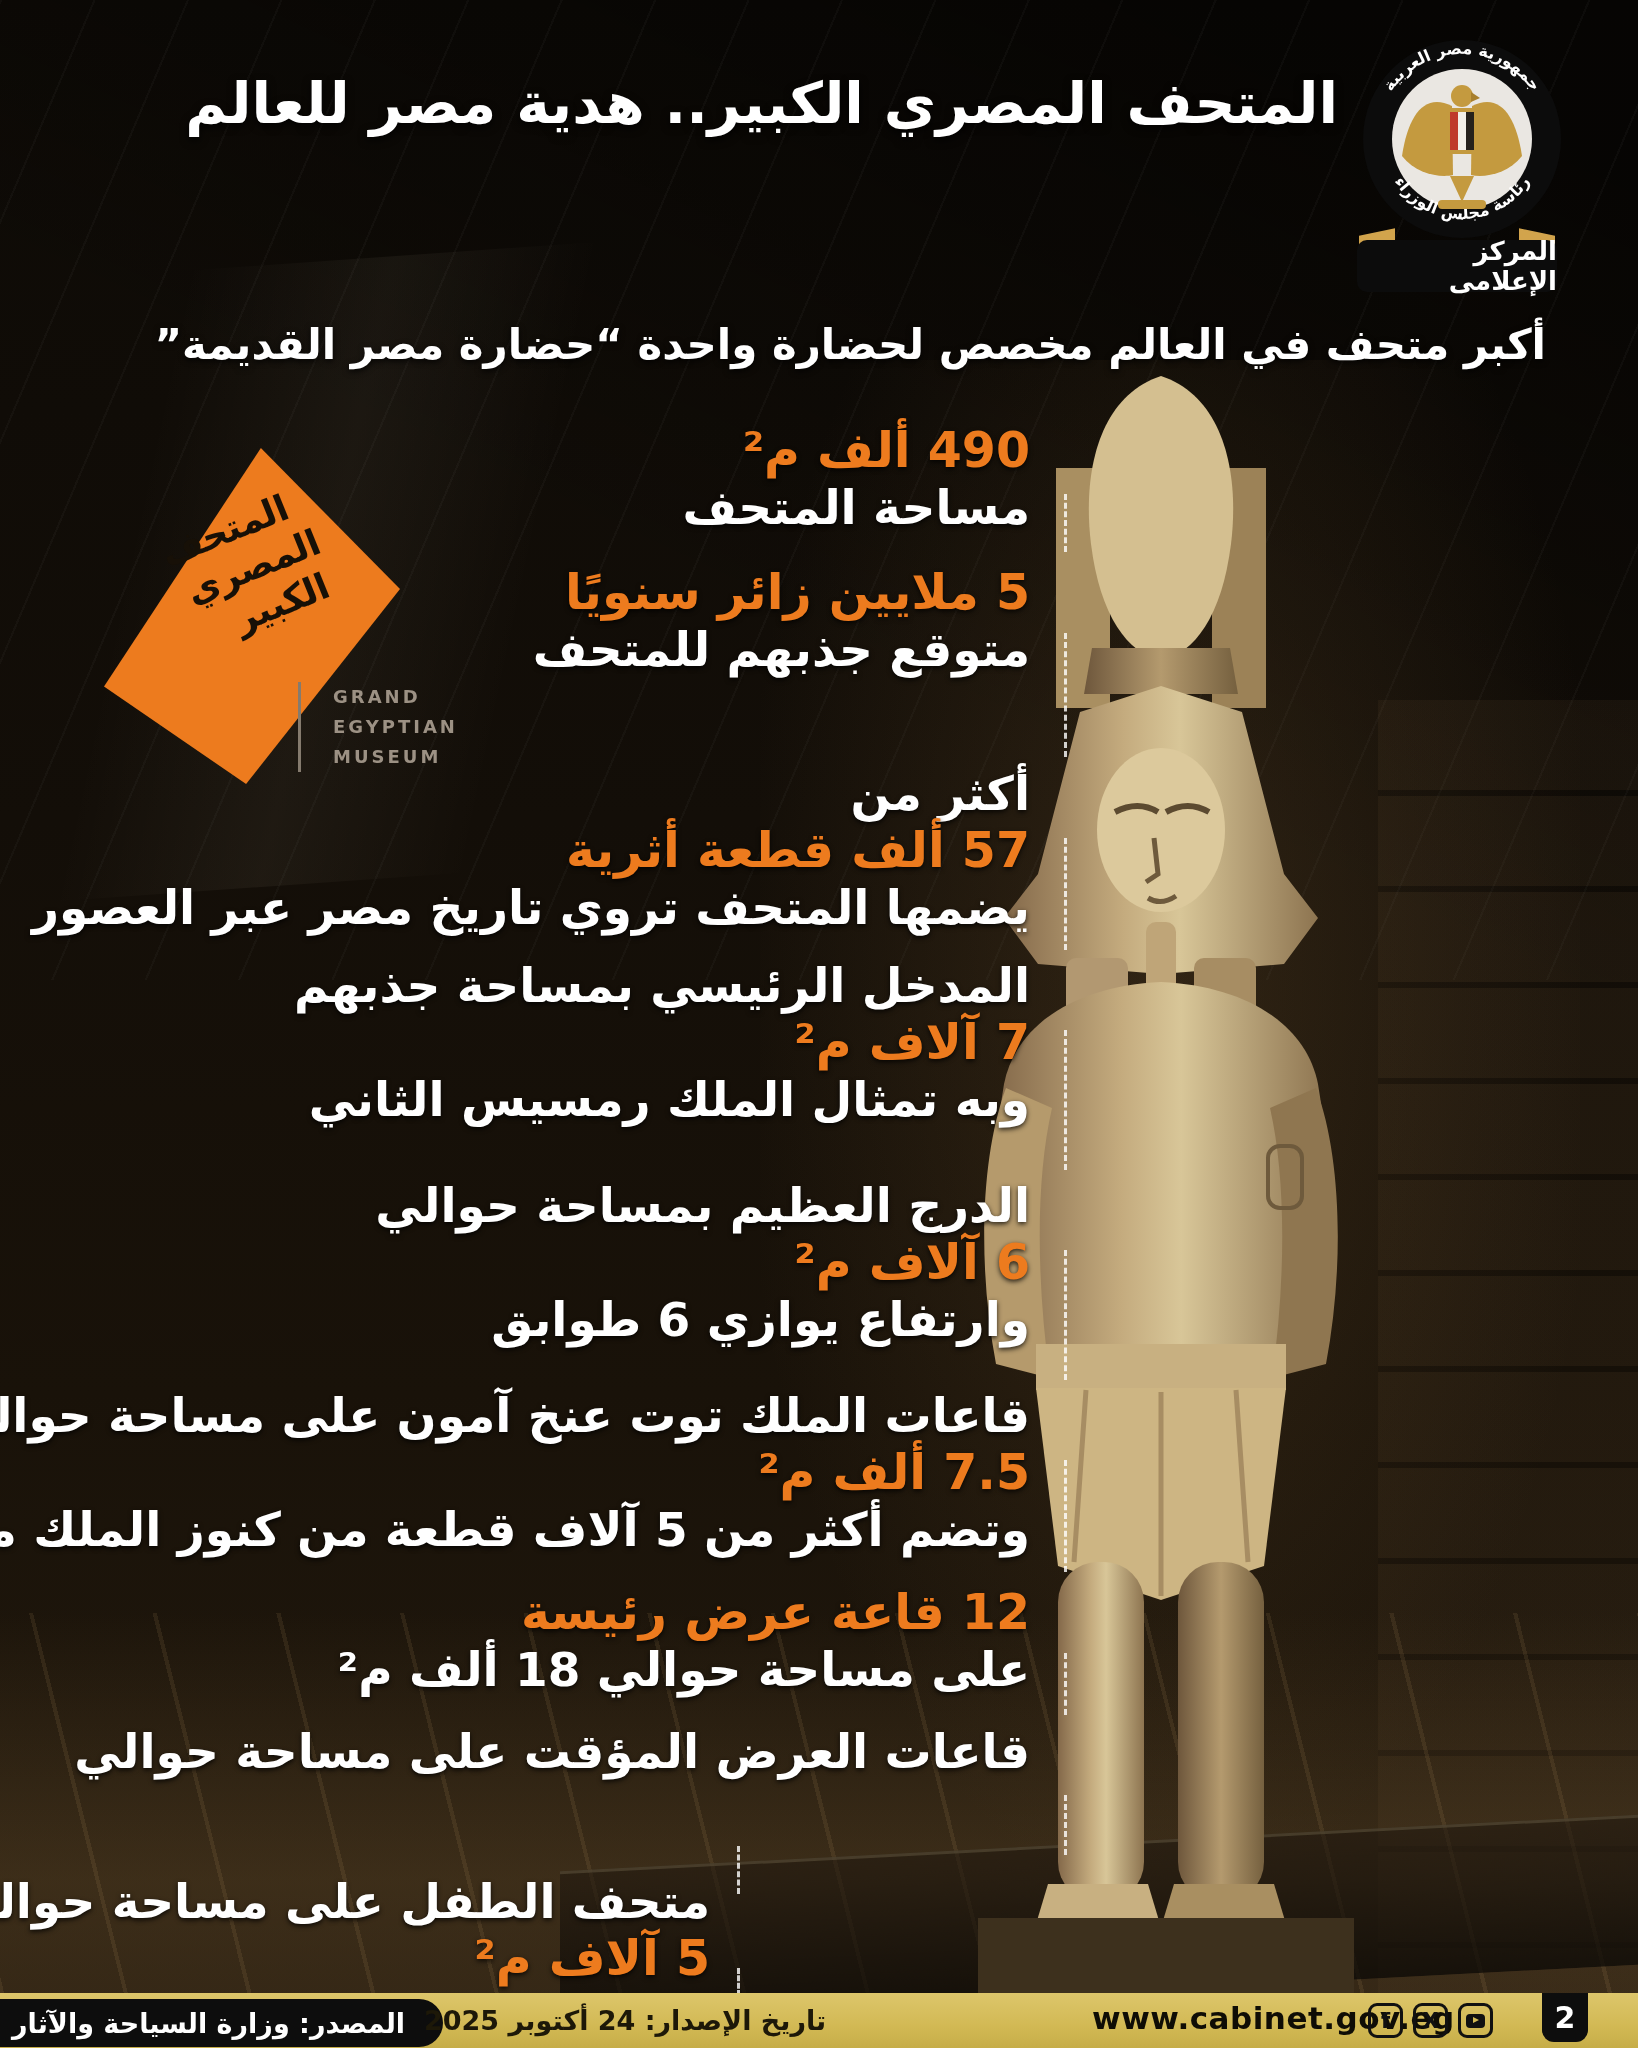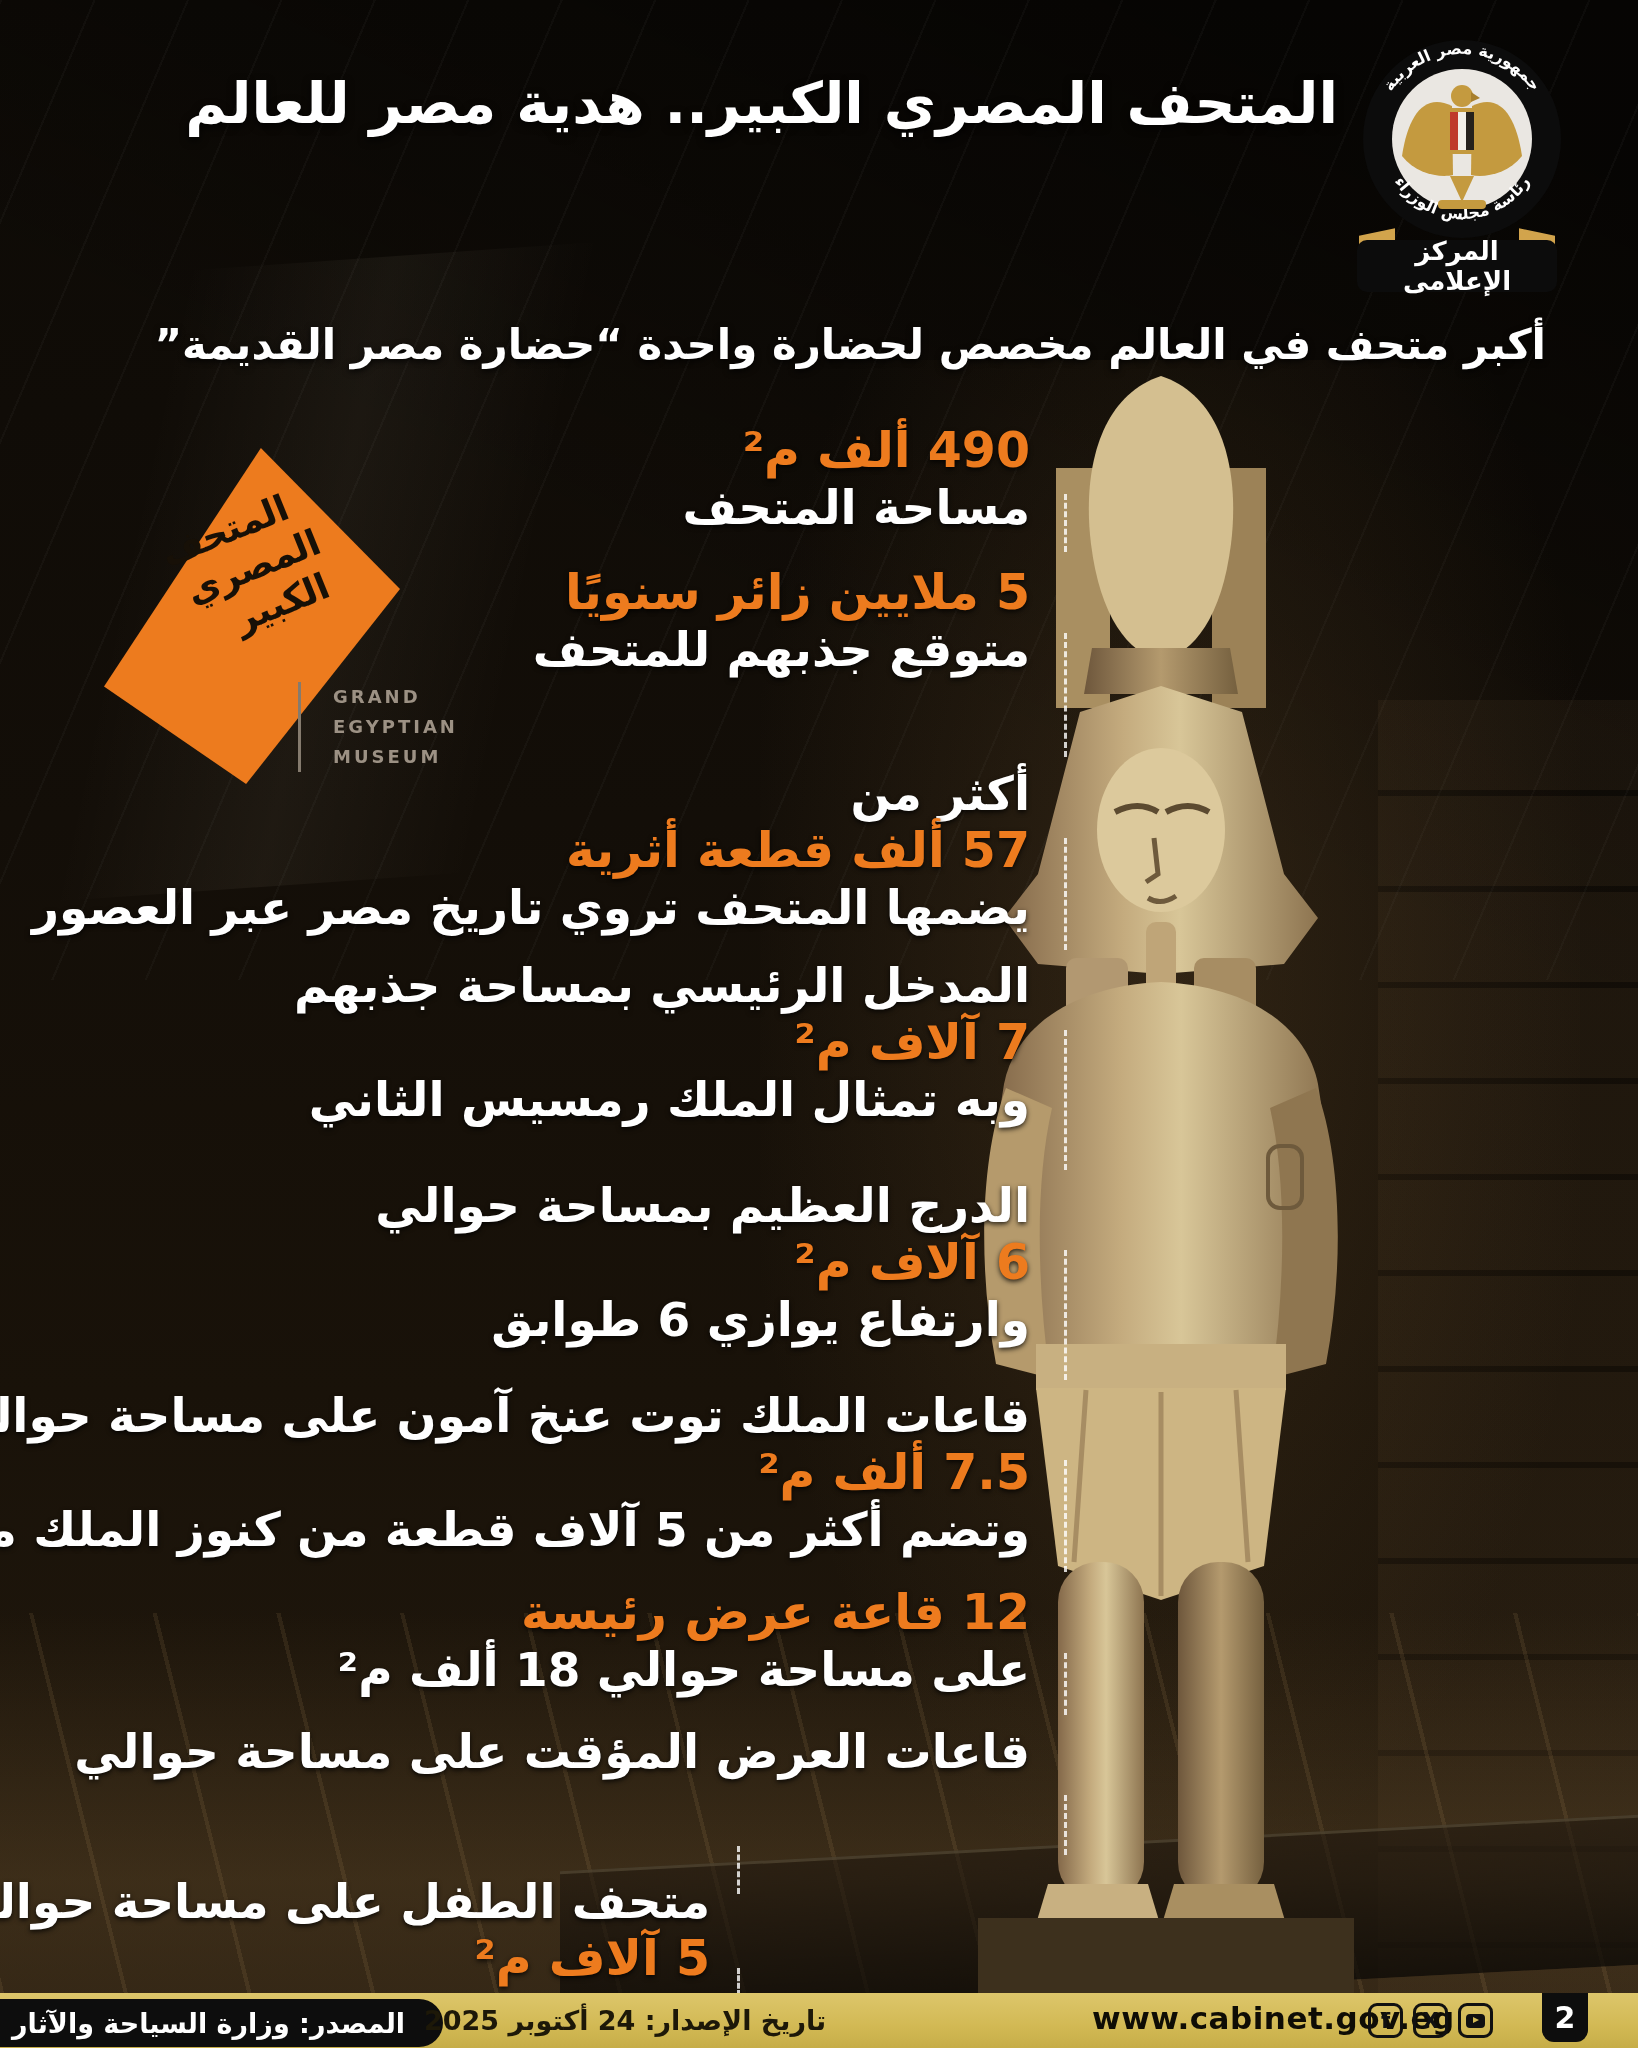--- a/index.html
+++ b/index.html
@@ -37,21 +37,21 @@
   .rtl { direction:rtl; }
   .title { position:absolute; top:70px; right:300px; color:#fff; font-size:57px; font-weight:800;
     white-space:nowrap; text-shadow:0 3px 8px rgba(0,0,0,0.85); }
   .subtitle { position:absolute; top:190px; right:255px; color:#ED7B1E; font-size:53px; font-weight:800;
     white-space:nowrap; text-shadow:0 3px 8px rgba(0,0,0,0.85); }
   .tagline { position:absolute; top:320px; right:92px; color:#fff; font-size:42px; font-weight:700;
     white-space:nowrap; text-shadow:0 2px 6px rgba(0,0,0,0.85); }
 
   
   .gov { position:absolute; top:34px; left:1352px; width:220px; }
-  .gov-banner { position:relative; margin-top:-14px; width:200px; margin-left:5px;text-align:center; }
+  .gov-banner { position:relative; margin-top:-14px; width:200px; margin-left:5px; }
   .gov-banner .ear { position:absolute; top:-8px; width:36px; height:30px; background:#d2a44c; }
   .gov-banner .ear.l { left:2px; transform:skewY(-12deg); }
   .gov-banner .ear.r { right:2px; transform:skewY(12deg); }
   .gov-banner .plate { position:relative; background:#0c0c0c; border-radius:10px; height:52px;
     display:flex; align-items:center; justify-content:center; color:#fff; font-size:26px; font-weight:700; }
 
   
   .gem { position:absolute; top:448px; left:104px; width:330px; height:440px; }
   .gem-kite { position:absolute; top:0; left:0; width:296px; height:336px; background:#ED7B1E;
     clip-path:polygon(53% 0%, 100% 42%, 48% 100%, 0% 71%); }

